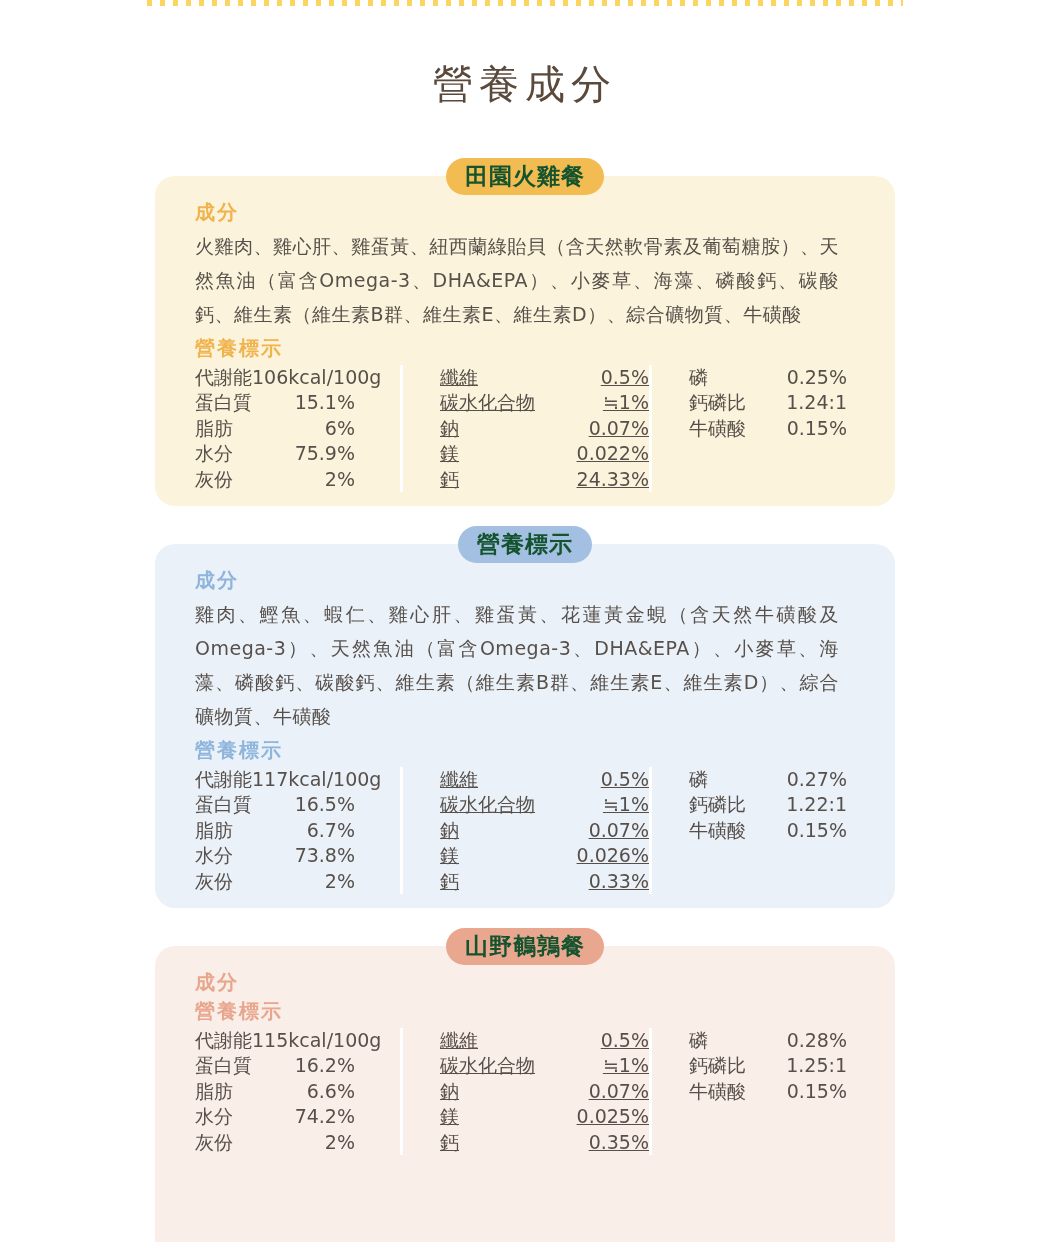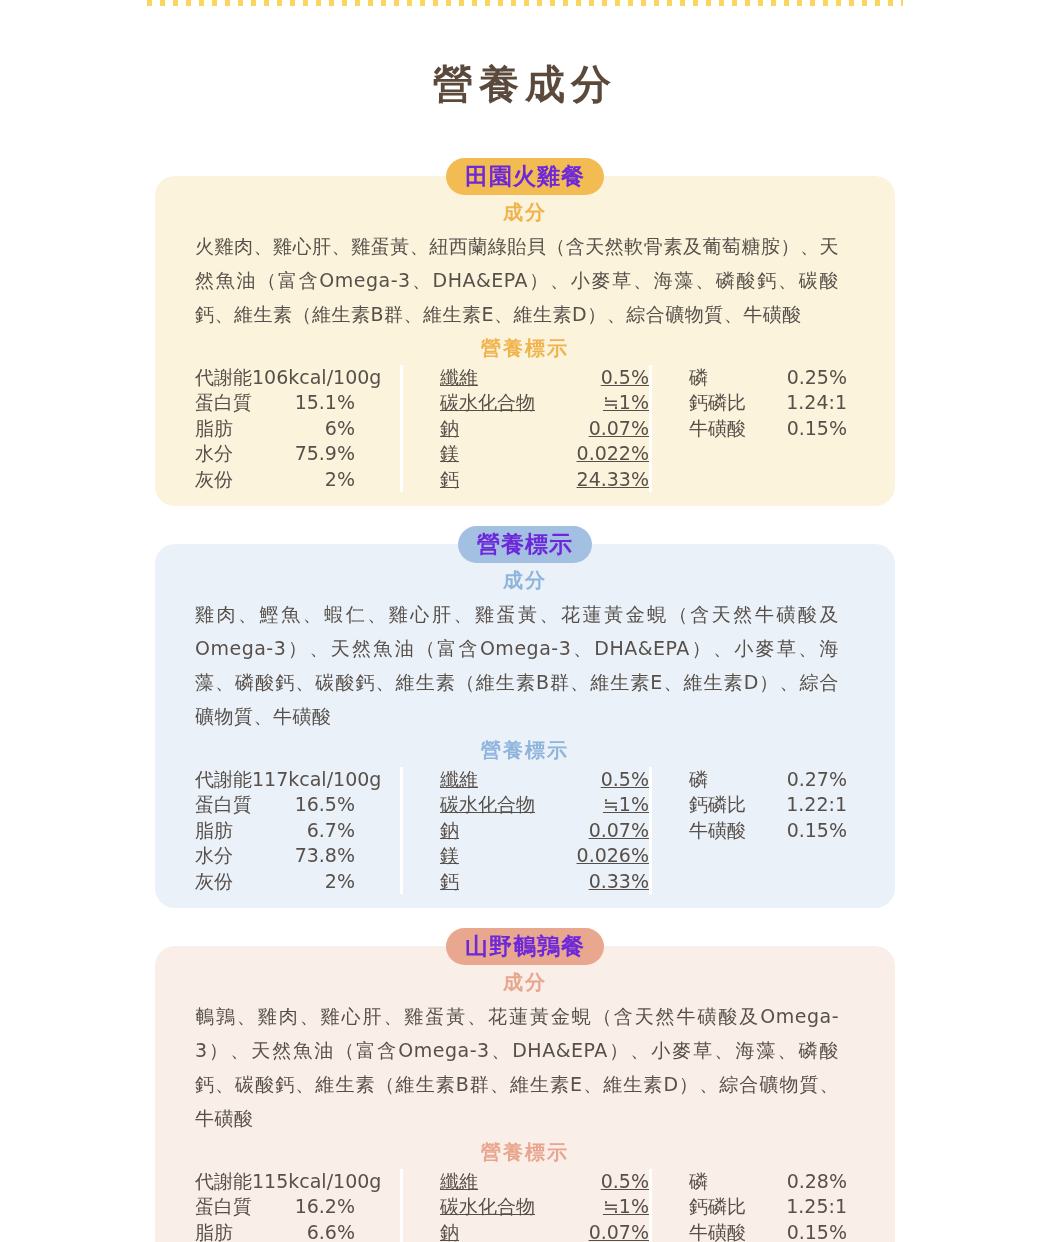--- a/index.html
+++ b/index.html
@@ -13,21 +13,21 @@
   }
   .dotted-border {
     width: 756px;
     height: 6px;
     margin: 0 auto;
     background-image: repeating-linear-gradient(to right, var(--dot, #FBD55F) 0 5px, transparent 5px 13px);
   }
   .page-title {
     text-align: center;
     font-size: 40px;
-    font-weight: bold;
+    font-weight: normal;
     color: var(--title, #5B4A3C);
     letter-spacing: 6px;
     margin: 54px 0 0 0;
     line-height: 48px;
   }
   .sections { width: 740px; margin: 0 auto; padding-bottom: 12px; }
   .panel {
     position: relative;
     background: var(--panel);
     border-radius: 20px;
@@ -35,32 +35,32 @@
     margin-top: 38px;
     min-height: 325px;
   }
   .panel.first { margin-top: 68px; }
   .badge {
     position: absolute;
     top: -18px;
     left: 50%;
     transform: translateX(-50%);
     background: var(--badge);
-    color: #6d28d9;
+    color: #14532d;
     border-radius: 19px;
     height: 37px;
     line-height: 37px;
     padding: 0 19px;
     font-size: 23px;
     font-weight: bold;
     letter-spacing: 1px;
     white-space: nowrap;
   }
   .sub-heading {
-    text-align: center;
+    text-align: left;
     font-size: 20px;
     font-weight: bold;
     color: var(--accent);
     margin: 0;
     line-height: 24px;
     letter-spacing: 2px;
   }
   .ingredients {
     font-size: 19px;
     line-height: 34px;
@@ -256,21 +256,20 @@
   </div>
 </div>
         </div>
   </section>
 
   <section class="panel" style="--panel: #FAEEE8; --badge: #E9A78F; --accent: #E8A68E;">
     <div class="badge">
       <span class="badge-text">山野鵪鶉餐</span>
     </div>
     <h2 class="sub-heading ingredients-heading">成分</h2>
-    <p class="ingredients">鵪鶉、雞肉、雞心肝、雞蛋黃、花蓮黃金蜆（含天然牛磺酸及Omega-3）、天然魚油（富含Omega-3、DHA&amp;EPA）、小麥草、海藻、磷酸鈣、碳酸鈣、維生素（維生素B群、維生素E、維生素D）、綜合礦物質、牛磺酸</p>
     <h2 class="sub-heading nutrition-heading">營養標示</h2>
     <div class="nutrition-table">
           <div class="nutri-col col-1">
   <div class="nutri-row">
     <span class="nutri-label">代謝能115kcal/100g</span>
     <span class="nutri-value"></span>
   </div>
 
   <div class="nutri-row">
     <span class="nutri-label">蛋白質</span>

